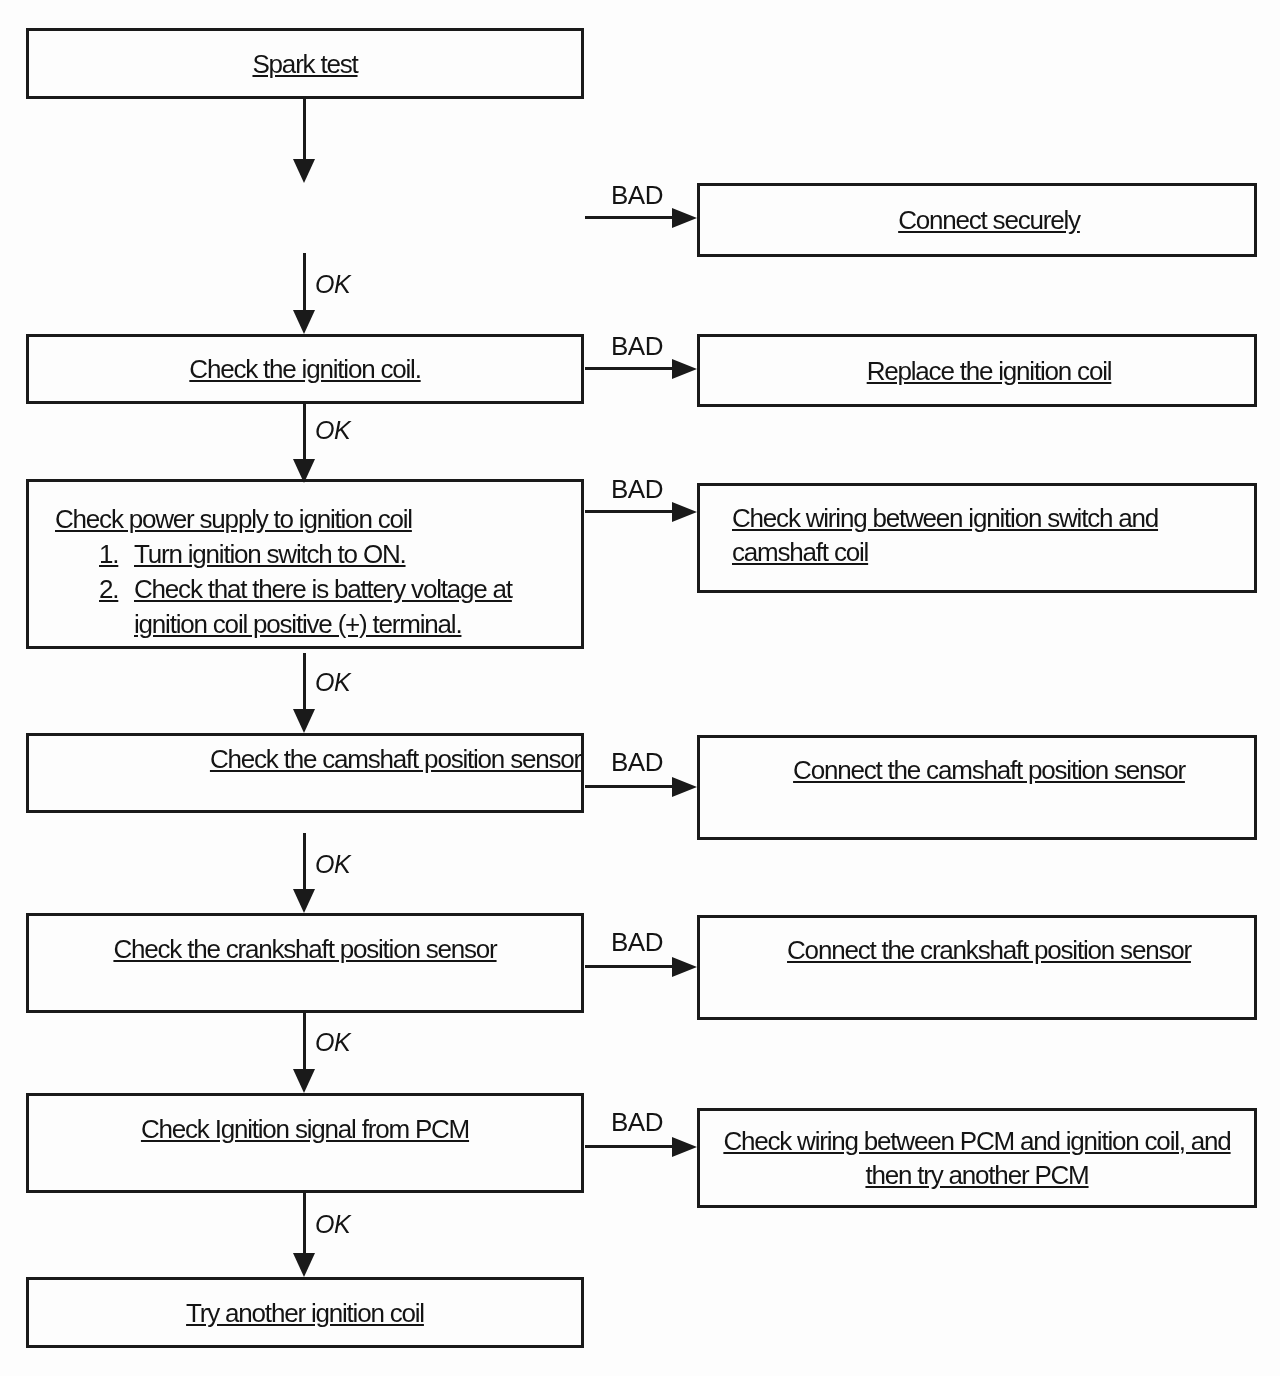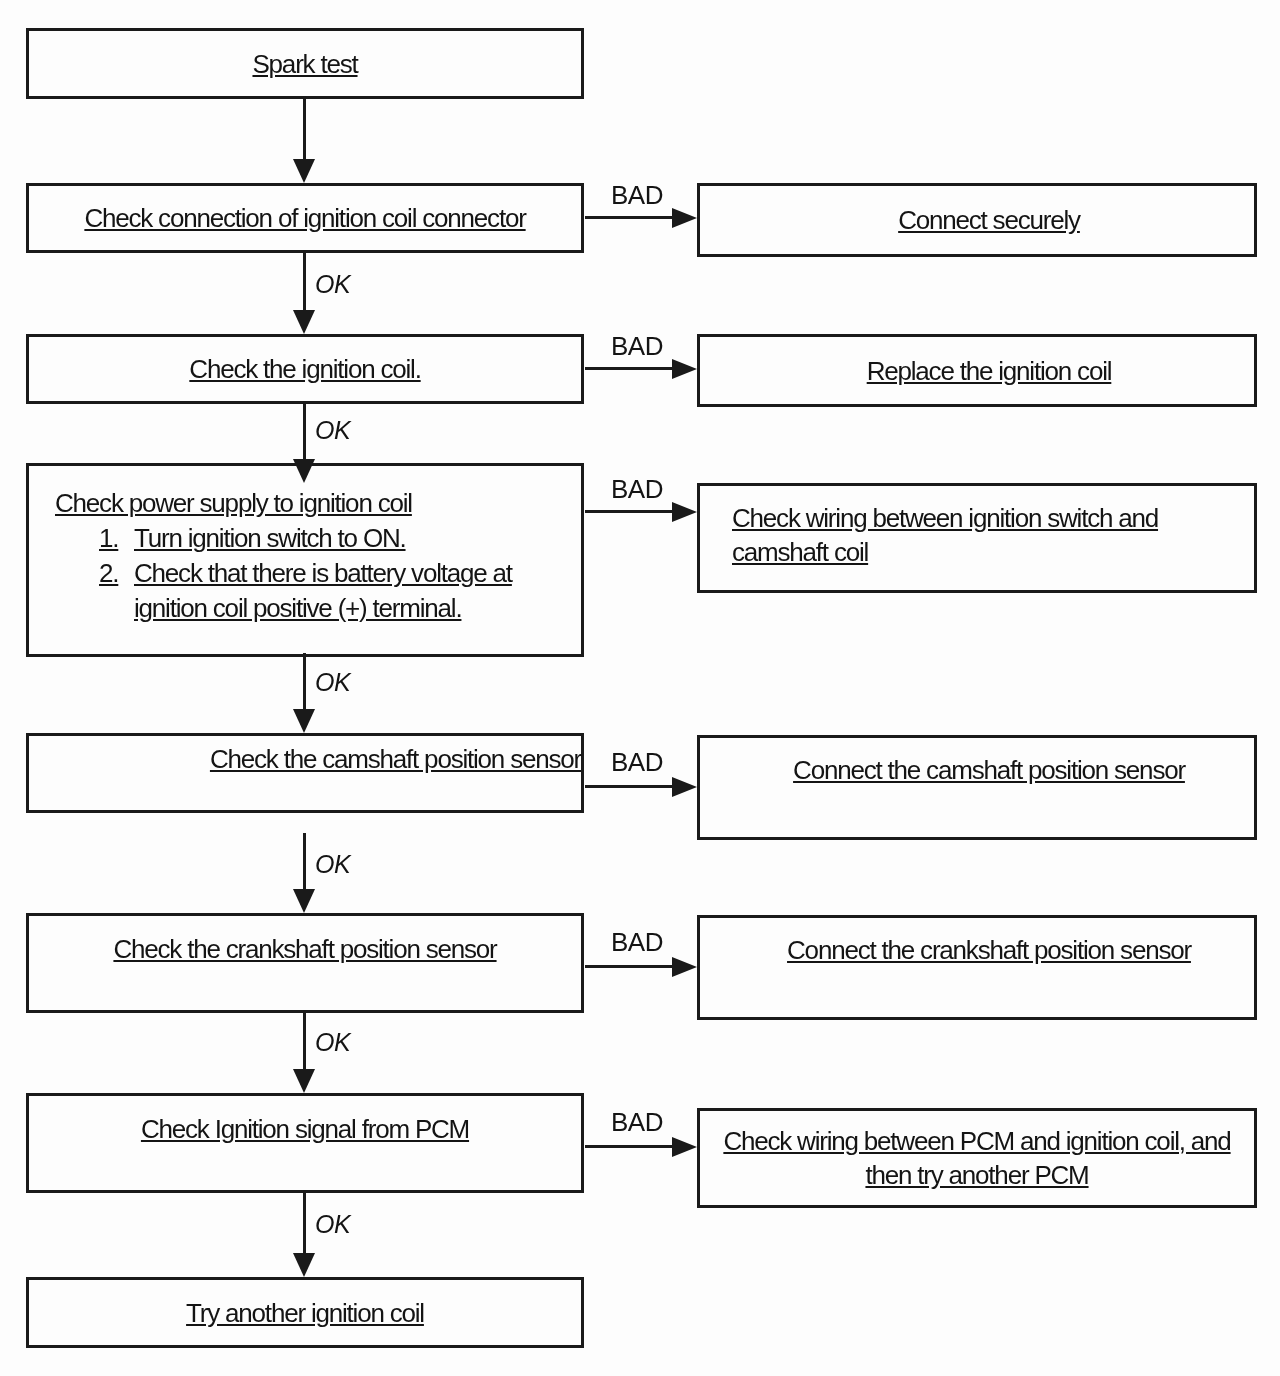--- a/index.html
+++ b/index.html
@@ -11,21 +11,21 @@
   .box{
     position:absolute;box-sizing:border-box;border:3px solid #1a1a1a;background:#fdfdfd;
     display:flex;align-items:center;justify-content:center;text-align:center;
     font-size:26px;letter-spacing:-1.2px;line-height:34px;text-decoration:underline;
   }
   .col-l{left:26px;width:558px;}
   .col-r{left:697px;width:560px;padding-left:24px;}
   .l1{top:28px;height:71px;}
   .l2{top:183px;height:70px;}
   .l3{top:334px;height:70px;}
-  .l4{top:463px;height:194px;display:block;text-align:left;padding:20px 6px 0 26px;line-height:35px;}
+  .l4{top:479px;height:170px;display:block;text-align:left;padding:20px 6px 0 26px;line-height:35px;}
   .l5{top:733px;height:80px;padding-bottom:28px;justify-content:flex-end;}
   .l6{top:913px;height:100px;padding-bottom:28px;}
   .l7{top:1093px;height:100px;padding-bottom:28px;}
   .l8{top:1277px;height:71px;}
   .r1{top:183px;height:74px;}
   .r2{top:334px;height:73px;}
   .r3{top:483px;height:110px;justify-content:flex-start;text-align:left;padding:0 12px 6px 32px;}
   .r4{top:735px;height:105px;padding-bottom:36px;}
   .r5{top:915px;height:105px;padding-bottom:36px;}
   .r6{top:1095px;height:100px;padding:0 4px;margin-top:13px;}
@@ -65,23 +65,20 @@
 </style>
 </head>
 <body>
 
 <div class="canvas">
 
   <div class="box col-l l1">
     <span>Spark test</span>
   </div>
 
-  <div class="box col-l l2">
-    <span>Check connection of ignition coil connector</span>
-  </div>
 
   <div class="box col-l l3">
     <span>Check the ignition coil.</span>
   </div>
 
   <div class="box col-l l4">
     <div>Check power supply to ignition coil</div>
     <div class="pitem">
       <span class="pnum">1.</span>
       <span class="ptext">Turn ignition switch to ON.</span>

